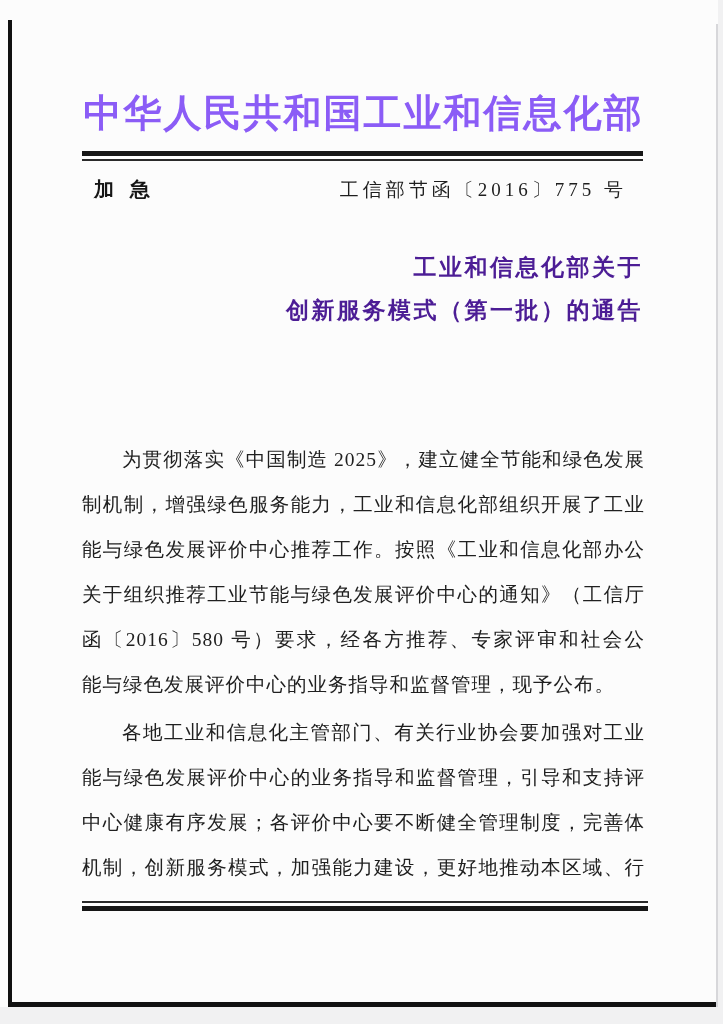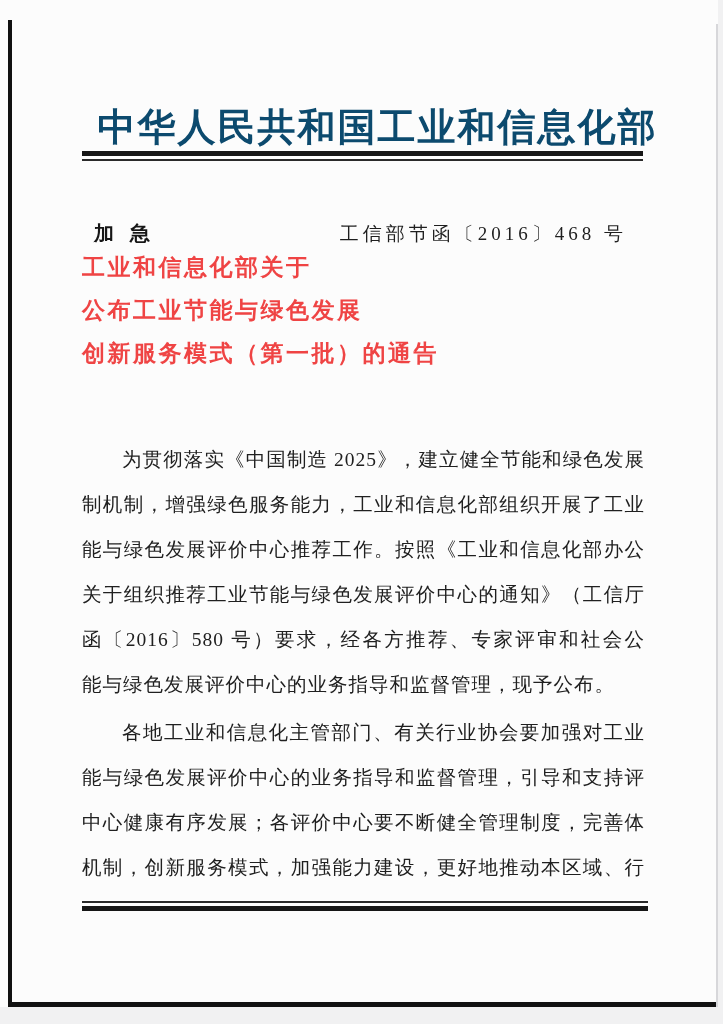--- a/index.html
+++ b/index.html
@@ -45,44 +45,43 @@
     position: absolute;
     left: 0; top: 1007px;
     width: 723px; height: 17px;
     background: #f1f1f2;
   }
 
   .masthead {
     position: absolute;
     left: 82px; top: 88px;
     width: 563px;
-    margin: 14px;
+    margin: 0;
     text-align: center;
     font-size: 38px;
     font-weight: bold;
     letter-spacing: 2px;
-    color: #0c4a6e;
+    color: #8b5cf6;
     white-space: nowrap;
   }
 
   .rule-top {
     position: absolute;
     left: 82px; top: 151px;
     width: 561px;
   }
   .rule-top .thick { height: 5px; background: #161616; }
   .rule-top .gap   { height: 3px; }
   .rule-top .thin  { height: 2px; background: #2a2a2a; }
 
   .meta-row {
     position: absolute;
     left: 82px; top: 176px;
     width: 561px;
     height: 26px;
-    margin-top: 44px;
   }
   .urgent {
     position: absolute;
     left: 12px; top: 0;
     font-size: 20px;
     font-weight: bold;
     letter-spacing: 16px;
     color: #161616;
   }
   .doc-no {
@@ -91,25 +90,25 @@
     font-size: 19px;
     letter-spacing: 4px;
     color: #1e1e1e;
     white-space: nowrap;
   }
 
   .title-block {
     position: absolute;
     left: 82px; top: 246px;
     width: 561px;
-    text-align: left;
+    text-align: right;
     font-size: 23px;
     font-weight: bold;
     letter-spacing: 2.5px;
-    color: #ef4444;
+    color: #4c1d95;
   }
   .title-line {
     line-height: 43px;
     white-space: nowrap;
   }
 
   .body-block {
     position: absolute;
     left: 82px; top: 437px;
     width: 563px;
@@ -156,26 +155,25 @@
   <h1 class="masthead">中华人民共和国工业和信息化部</h1>
 
   <div class="rule-top">
     <div class="thick"></div>
     <div class="gap"></div>
     <div class="thin"></div>
   </div>
 
   <div class="meta-row">
     <span class="urgent">加急</span>
-    <span class="doc-no">工信部节函〔2016〕468 号</span>
+    <span class="doc-no">工信部节函〔2016〕775 号</span>
   </div>
 
   <div class="title-block">
     <div class="title-line">工业和信息化部关于</div>
-    <div class="title-line">公布工业节能与绿色发展</div>
     <div class="title-line">创新服务模式（第一批）的通告</div>
   </div>
 
   <div class="body-block">
     <div class="para">
       <div class="bline just indent">为贯彻落实《中国制造 2025》，建立健全节能和绿色发展体</div>
       <div class="bline just">制机制，增强绿色服务能力，工业和信息化部组织开展了工业节</div>
       <div class="bline just">能与绿色发展评价中心推荐工作。按照《工业和信息化部办公厅</div>
       <div class="bline just">关于组织推荐工业节能与绿色发展评价中心的通知》（工信厅节</div>
       <div class="bline just">函〔2016〕580 号）要求，经各方推荐、专家评审和社会公示，</div>

